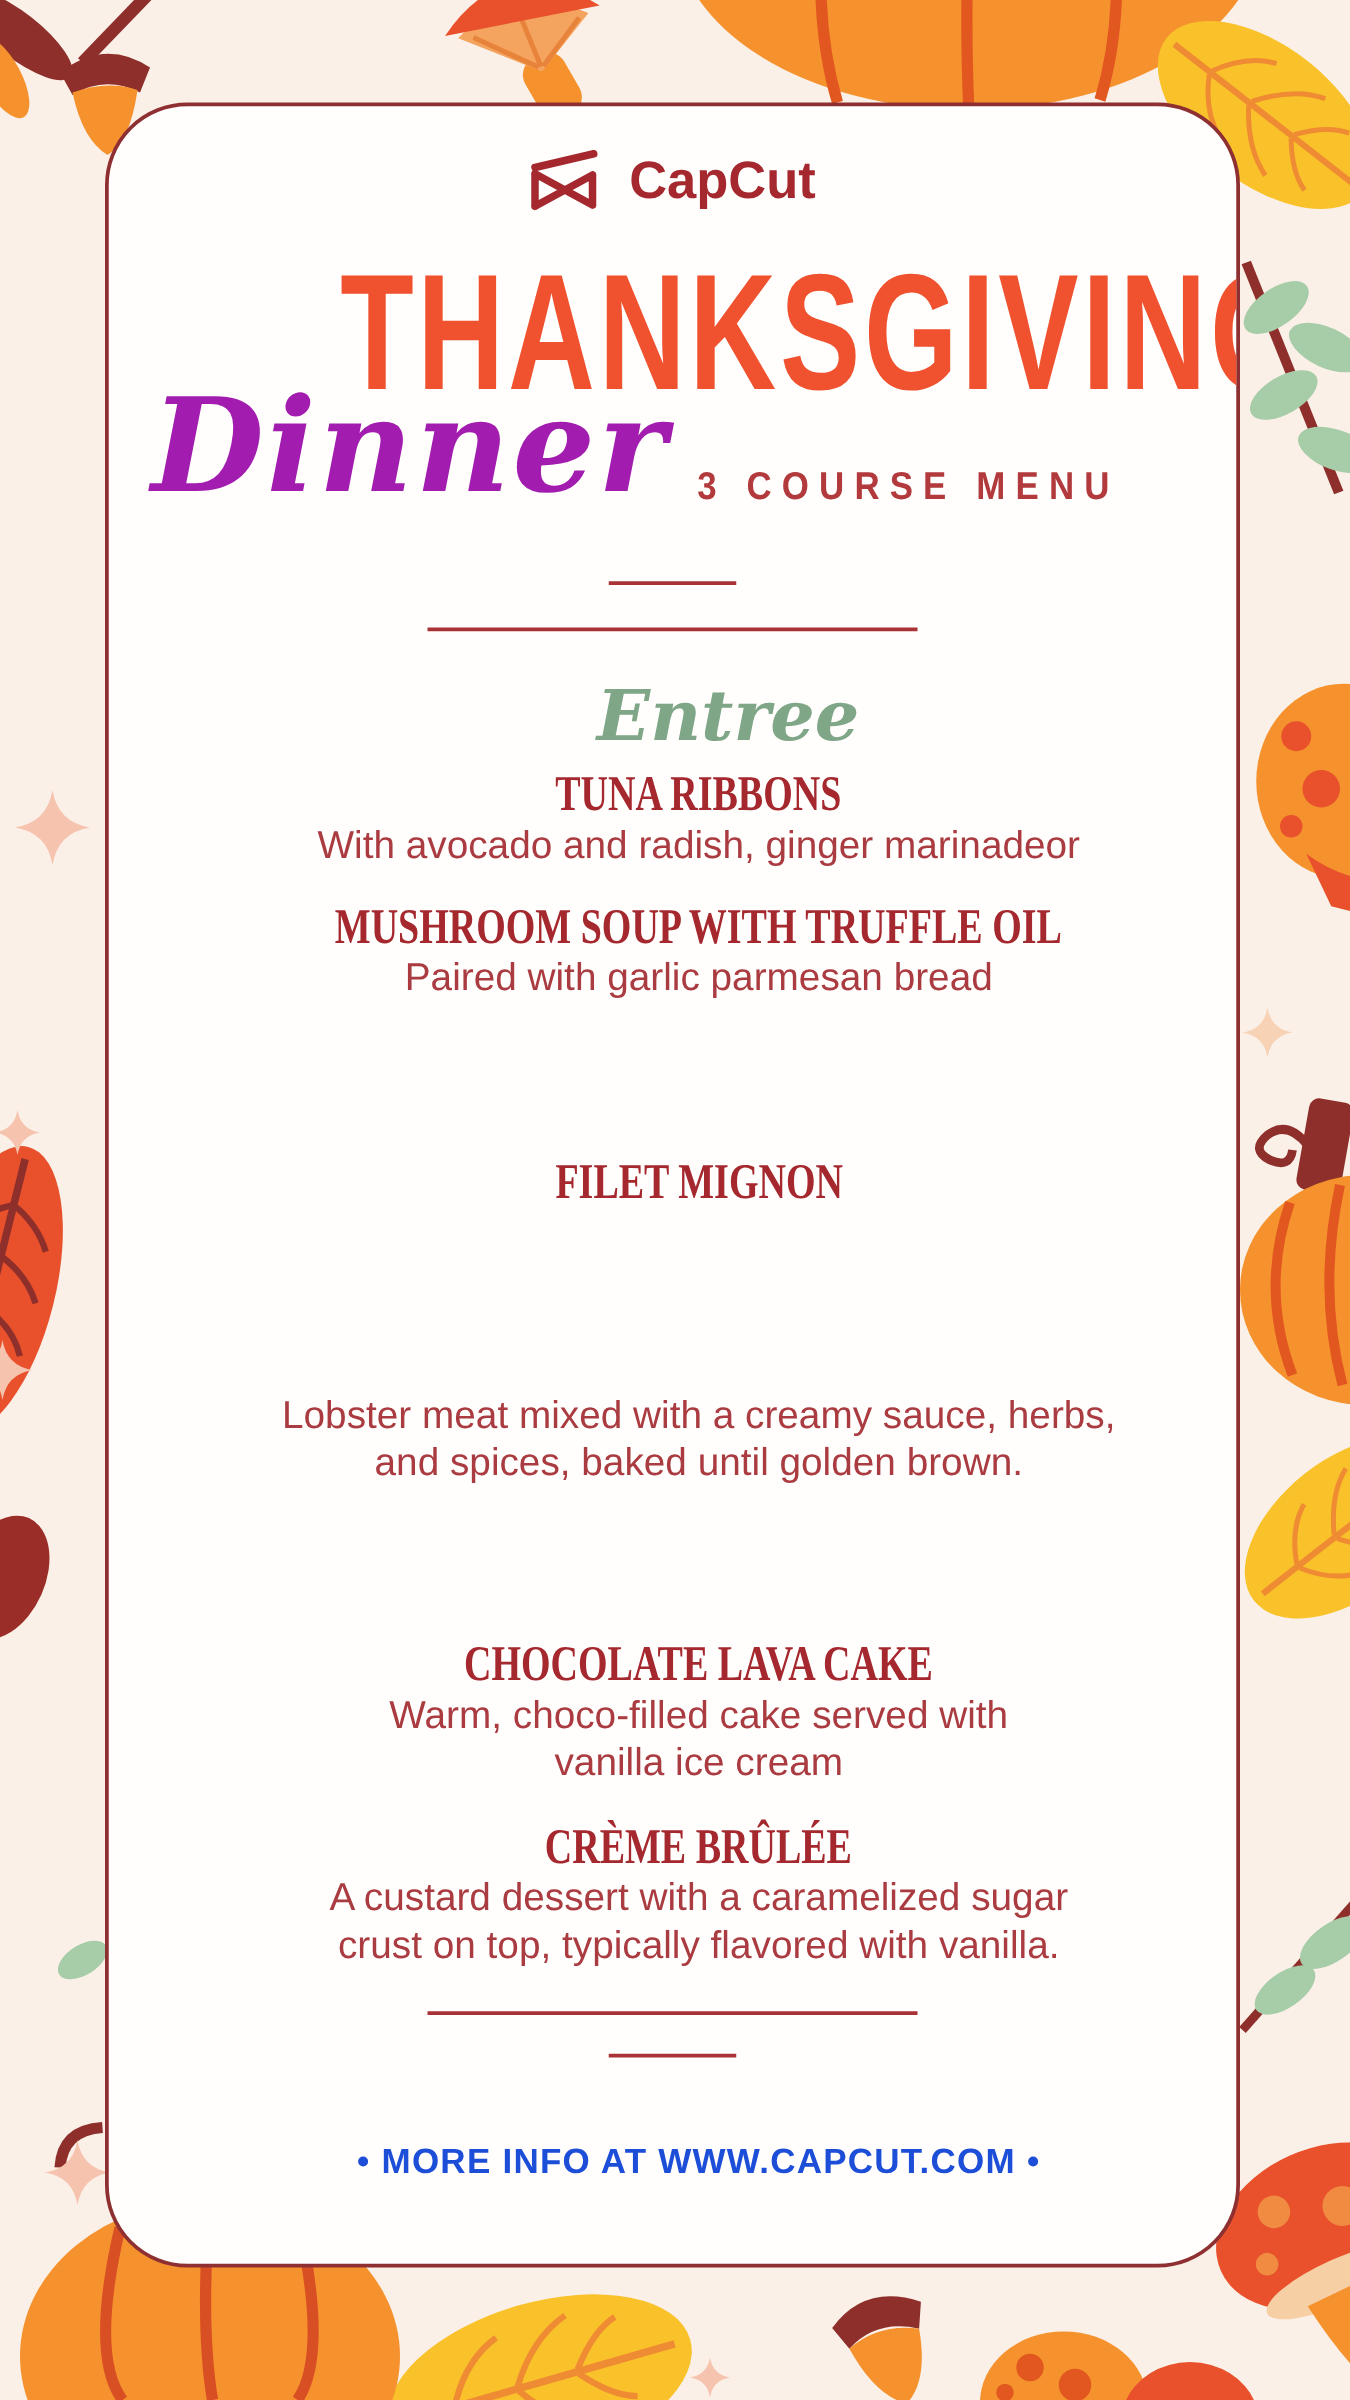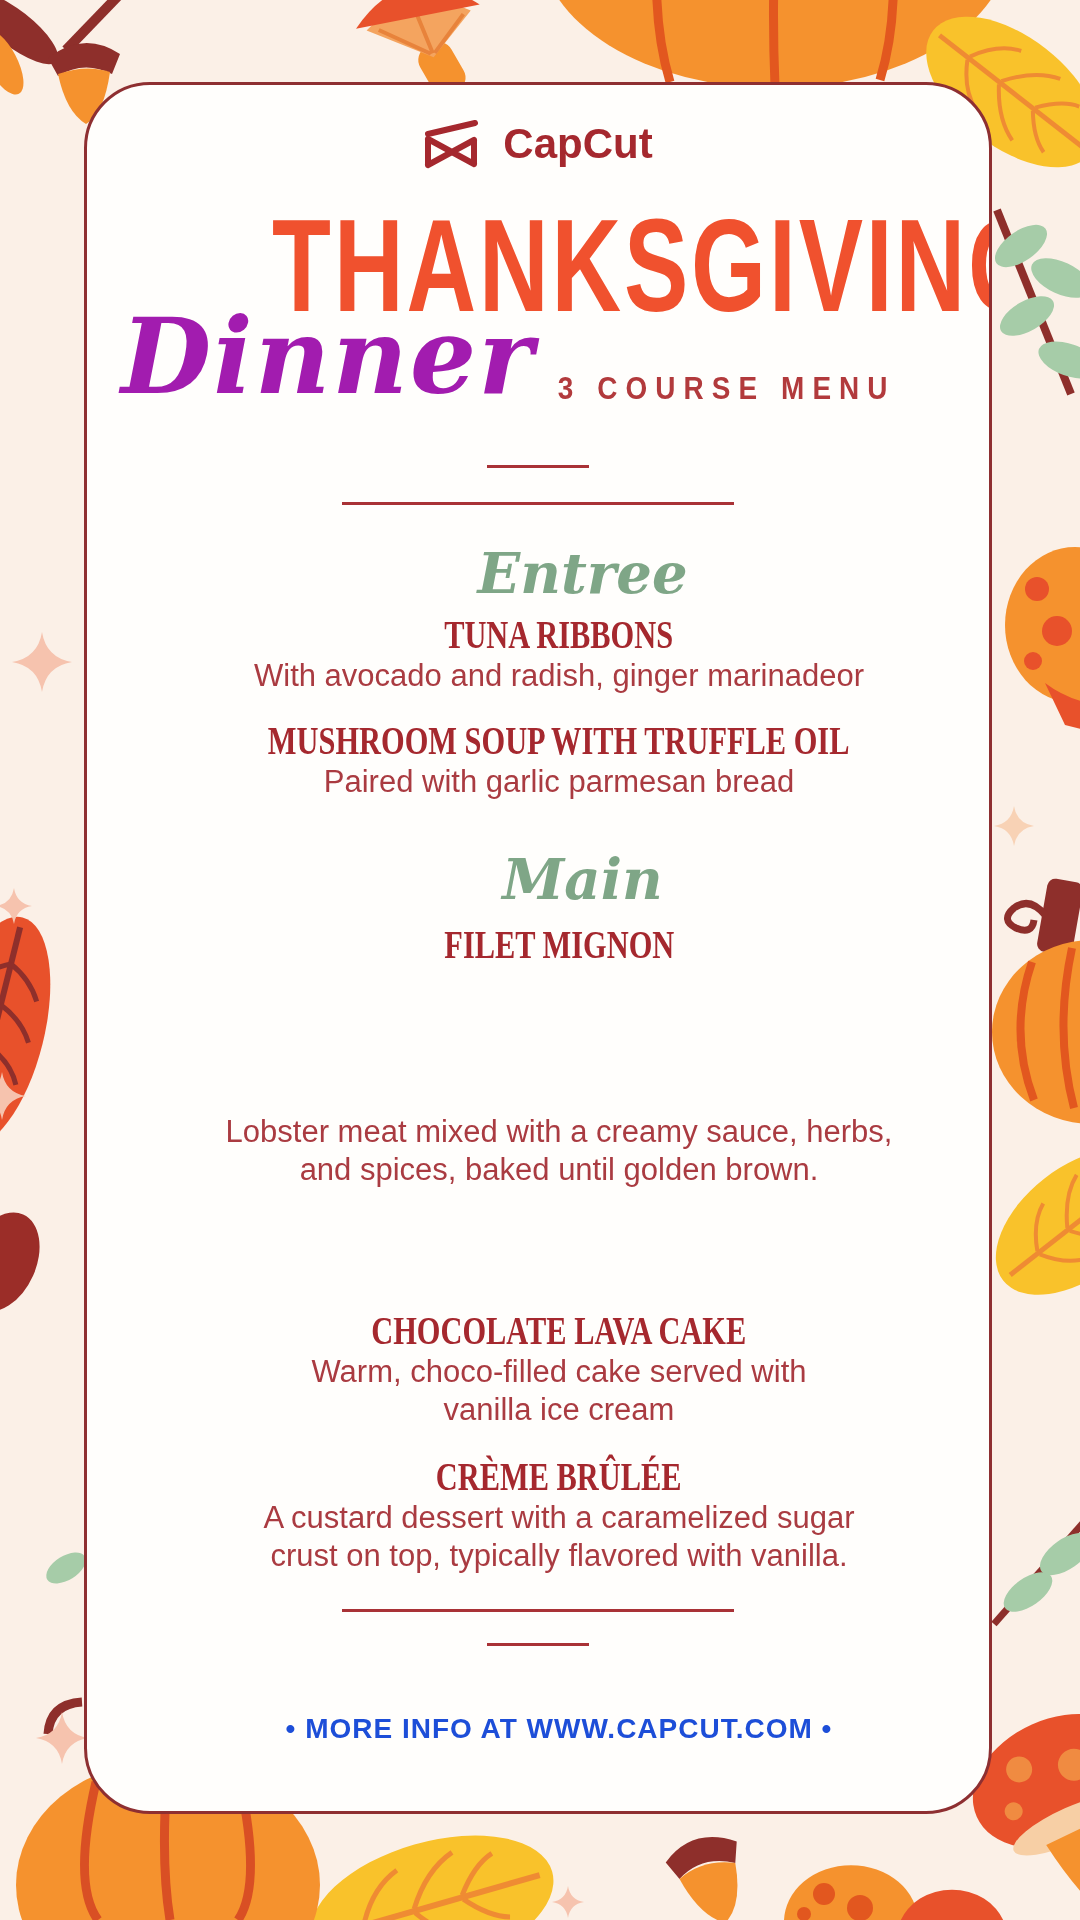--- a/index.html
+++ b/index.html
@@ -180,21 +180,20 @@
 
     <div class="divider div-short" style="top:380px"></div>
     <div class="divider div-long" style="top:417px"></div>
 
     <div class="abs sec-head script" style="top:458px">Entree</div>
     <div class="abs item-title" style="top:528px"><span class="squeeze-serif">TUNA RIBBONS</span></div>
     <div class="abs item-desc" style="top:572px">With avocado and radish, ginger marinadeor</div>
     <div class="abs item-title" style="top:634px"><span class="squeeze-serif">MUSHROOM SOUP WITH TRUFFLE OIL</span></div>
     <div class="abs item-desc" style="top:678px">Paired with garlic parmesan bread</div>
 
-    <div class="abs sec-head script" style="top:764px">Main</div>
     <div class="abs item-title" style="top:838px"><span class="squeeze-serif">FILET MIGNON</span></div>
     <div class="abs item-desc" style="top:1028px">Lobster meat mixed with a creamy sauce, herbs,
 and spices, baked until golden brown.</div>
 
     <div class="abs item-title" style="top:1224px"><span class="squeeze-serif">CHOCOLATE LAVA CAKE</span></div>
     <div class="abs item-desc" style="top:1268px">Warm, choco-filled cake served with
 vanilla ice cream</div>
     <div class="abs item-title" style="top:1370px"><span class="squeeze-serif">CRÈME BRÛLÉE</span></div>
     <div class="abs item-desc" style="top:1414px">A custard dessert with a caramelized sugar
 crust on top, typically flavored with vanilla.</div>

